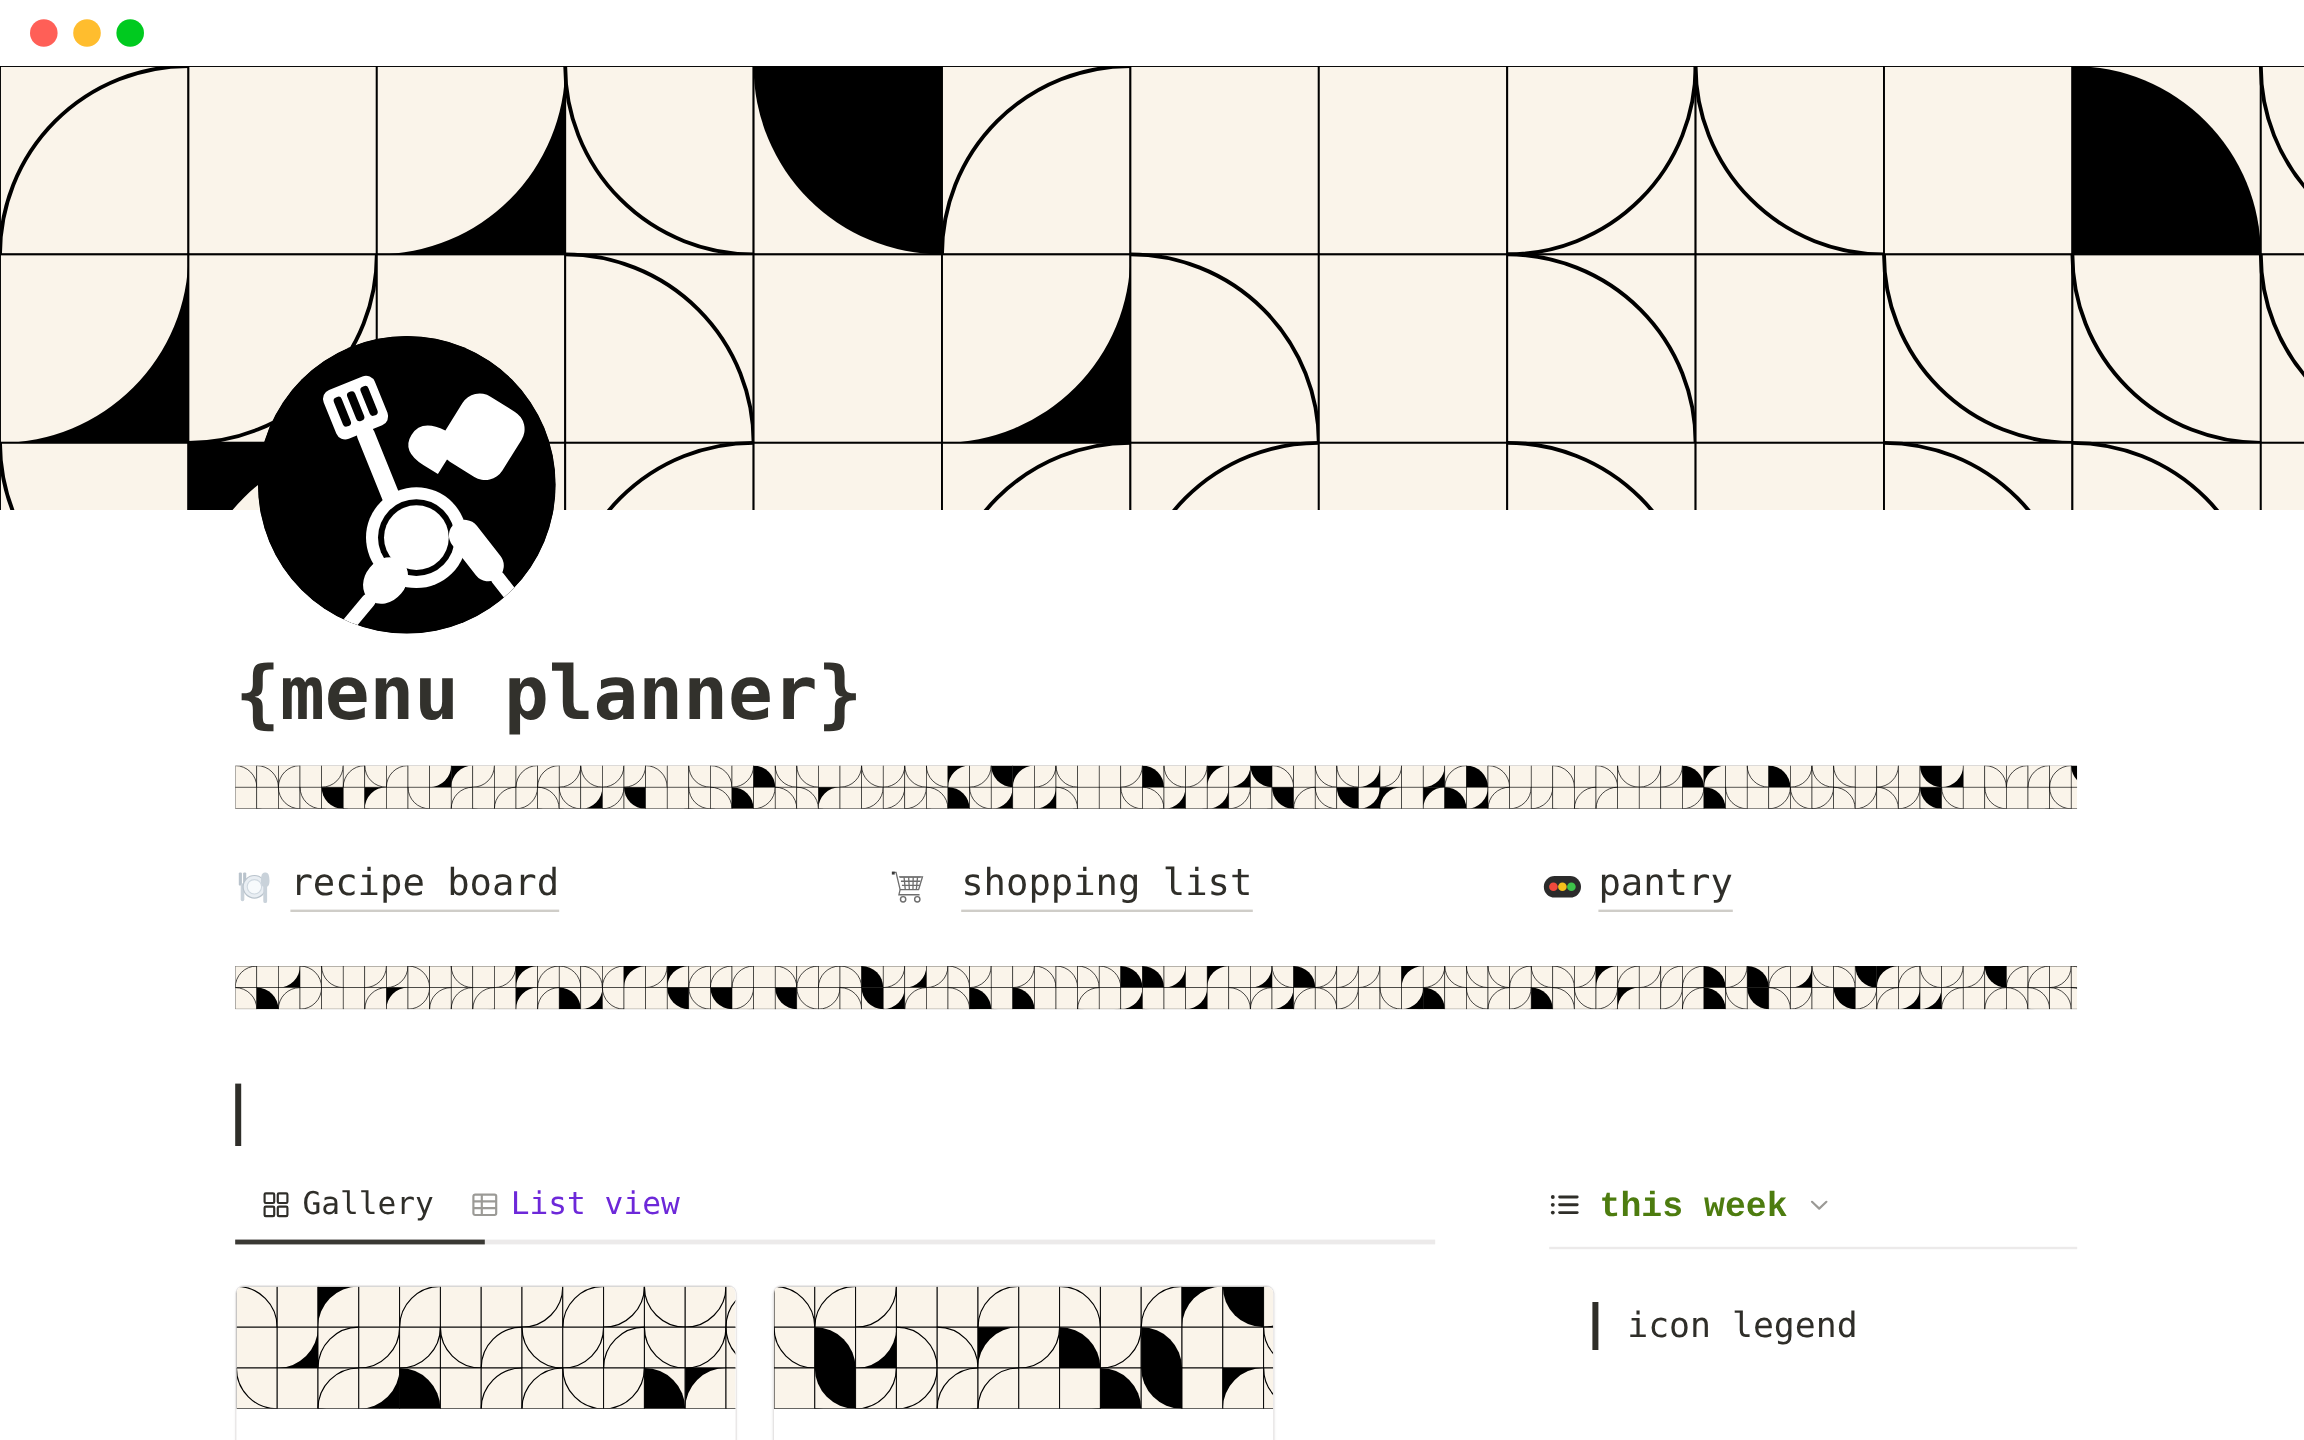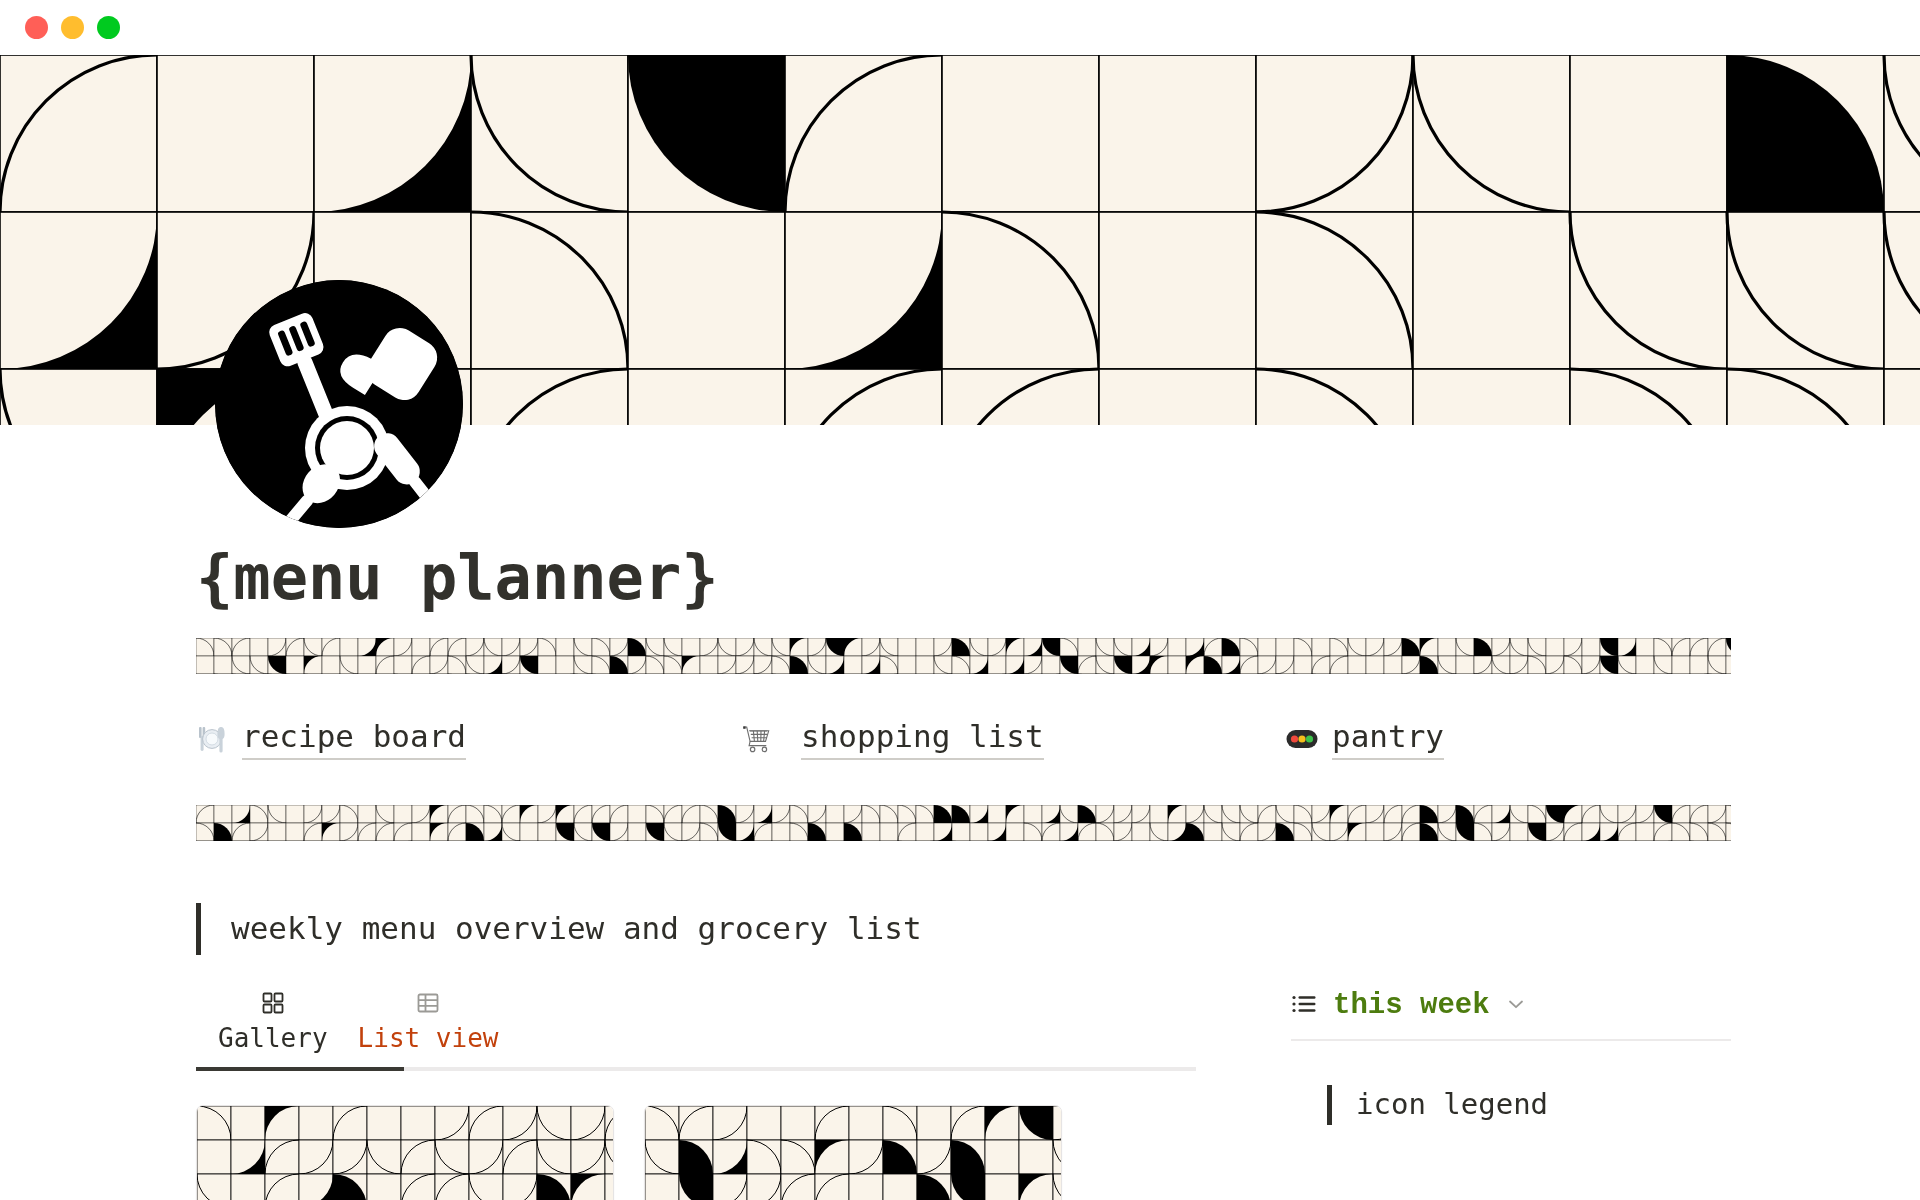--- a/index.html
+++ b/index.html
@@ -174,31 +174,30 @@
     align-items: flex-end;
     gap: 30px;
     padding-left: 22px;
   }
   .tab {
     display: flex;
     align-items: center;
     gap: 10px;
     padding-bottom: 16px;
     cursor: pointer;
-    flex-direction: column;
   }
   .tab-icon { display: flex; align-items: center; }
   .tab-label {
     font-family: "DejaVu Sans Mono", monospace;
     font-size: 26px;
     line-height: 1;
     white-space: pre;
   }
   .tab-active .tab-label { color: #2f2e29; }
-  .tab-inactive .tab-label { color: #c2410c; }
+  .tab-inactive .tab-label { color: #6d28d9; }
 
   .tabs-underline {
     position: relative;
     width: 1000px;
     height: 4px;
     background: #eceaea;
     margin-top: 0px;
   }
   .tabs-underline-active {
     position: absolute;
@@ -1415,21 +1414,20 @@
             <rect x="1530" y="36" width="18" height="18" fill="#faf4ea" stroke="#000000" stroke-width="0.45"></rect>
             <path d="M 1548 36 A 18 18 0 0 1 1530 54 L 1548 54 Z" fill="#000000"></path>
             <rect x="1548" y="36" width="18" height="18" fill="#faf4ea" stroke="#000000" stroke-width="0.45"></rect>
             <path d="M 1548 36 A 18 18 0 0 0 1566 54" fill="none" stroke="#000000" stroke-width="0.6"></path>
           </g>
       </svg>
     </div>
 
     <div class="callout">
       <span class="callout-bar"></span>
-      <span class="callout-text">weekly menu overview and grocery list</span>
     </div>
 
     <div class="split">
 
       <div class="main-col">
 
         <div class="tabs">
 
           <div class="tab tab-active">
             <span class="tab-icon">

